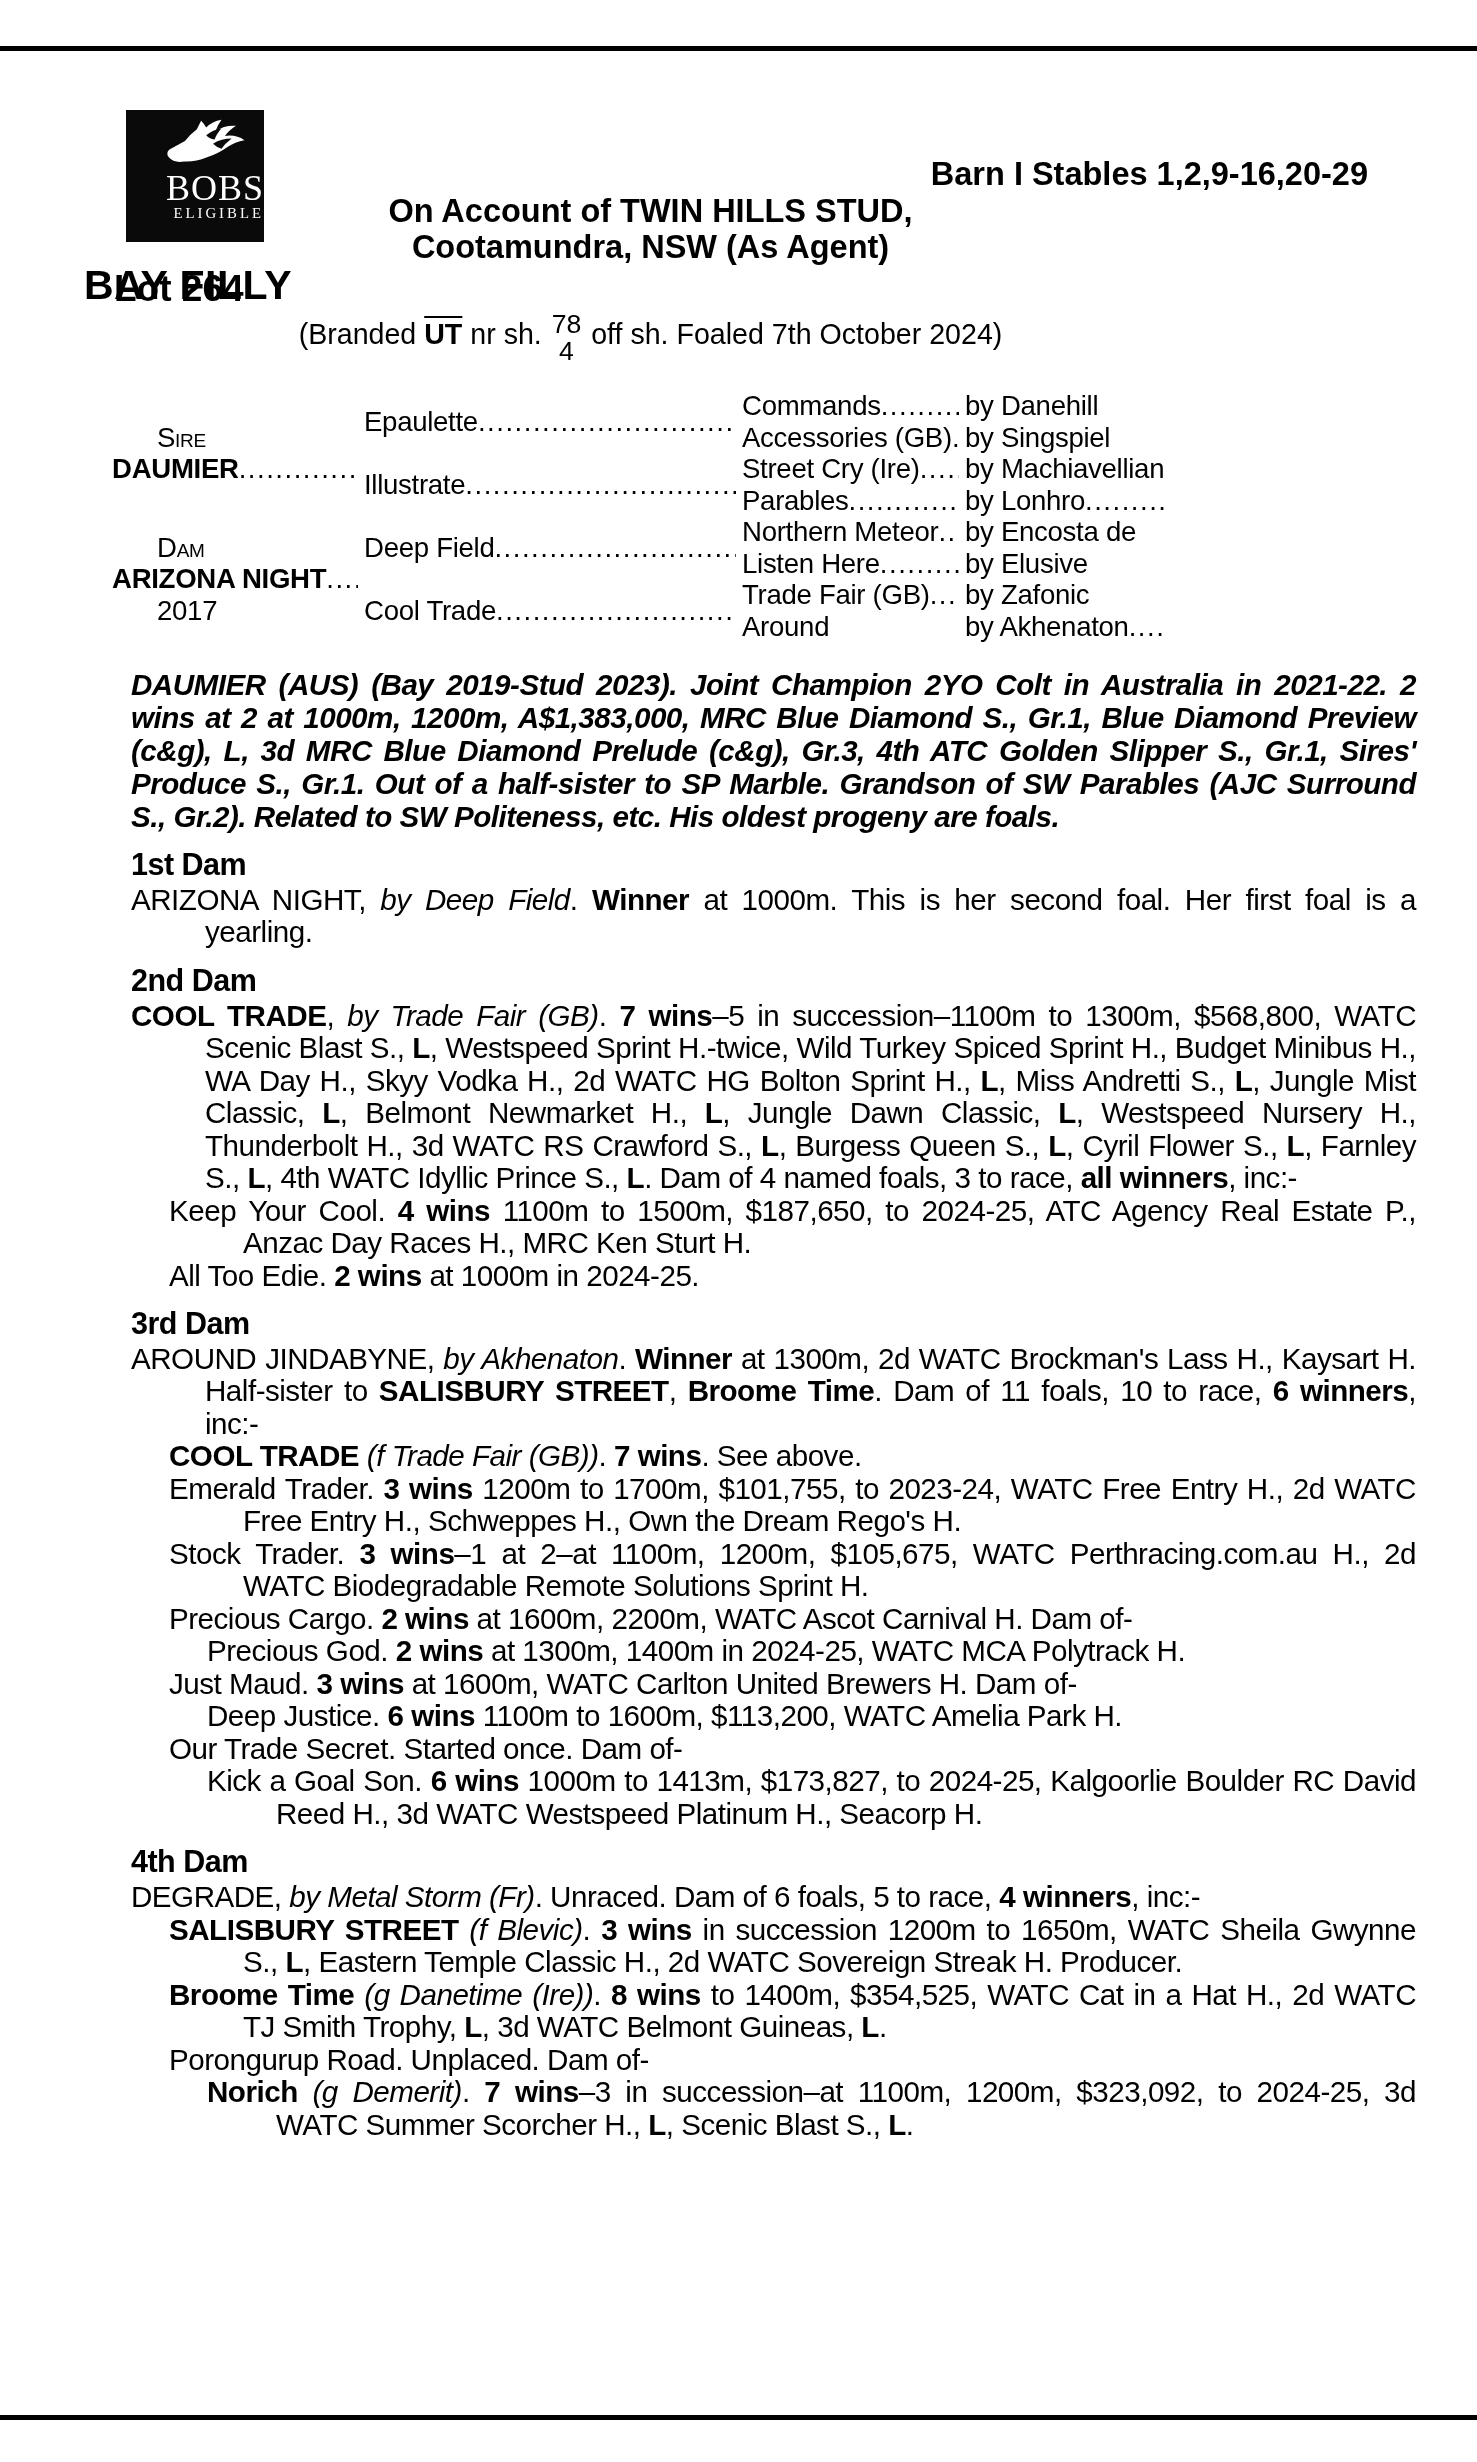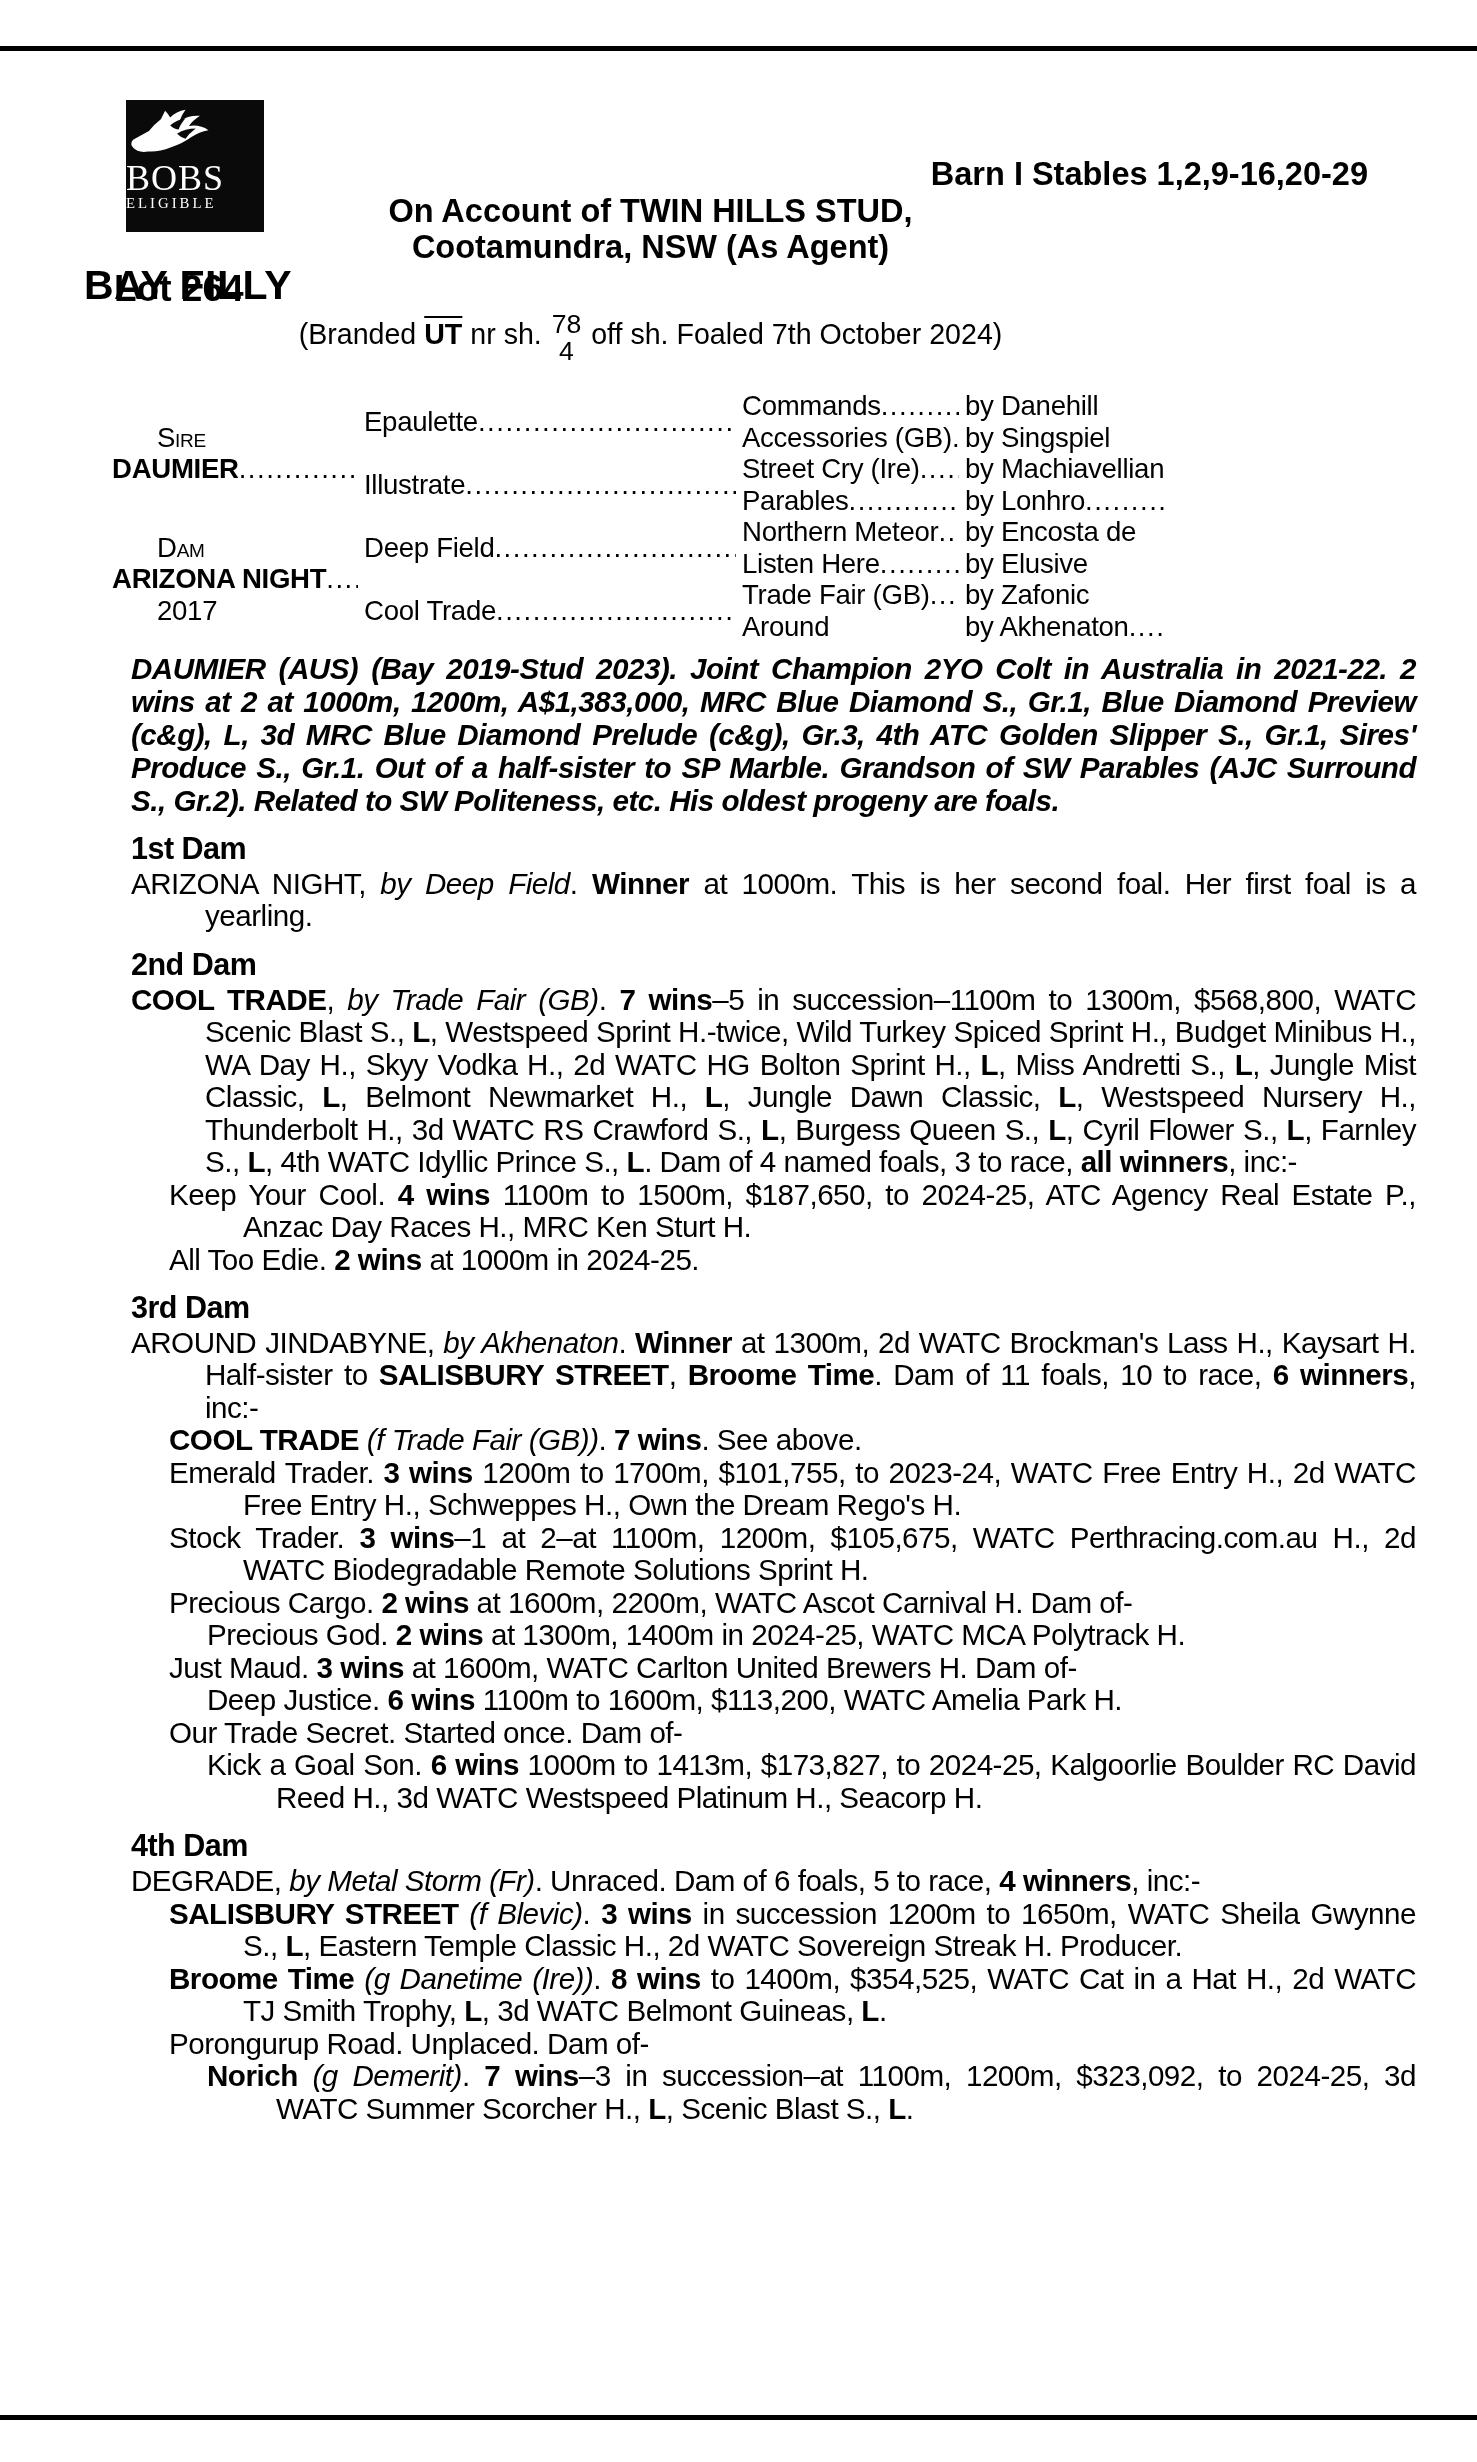--- a/index.html
+++ b/index.html
@@ -3,22 +3,22 @@
 <meta charset="utf-8">
 <style>
   html,body{margin:0;padding:0;background:#fff;}
   .page{position:relative;width:1478px;height:2463px;background:#fff;color:#000;
         font-family:"Liberation Sans",sans-serif;overflow:hidden;}
   .rule{position:absolute;left:0;width:1478px;height:4.9px;background:#000;}
   .rule-top{top:46px;}
   .rule-bottom{top:2415px;}
 
   
-  .logo{position:absolute;left:126px;top:100px;width:138px;height:132px;background:#0a0a0a;
-        display:flex;flex-direction:column;align-items:flex-start;justify-content:flex-start;}
+  .logo{position:absolute;left:126px;top:110px;width:138px;height:132px;background:#0a0a0a;
+        display:flex;flex-direction:column;align-items:flex-end;justify-content:flex-start;}
   .logo svg{margin-top:7.9px;}
   .logo-bobs{font-family:"Liberation Serif",serif;color:#fff;font-size:36px;line-height:35px;letter-spacing:1px;}
   .logo-elig{font-family:"Liberation Serif",serif;color:#fff;font-size:14.8px;line-height:15.8px;letter-spacing:3px;}
 
   
   .barn{position:absolute;top:156px;right:110px;font-weight:bold;font-size:32.5px;white-space:nowrap;}
   .center-head{position:absolute;top:193px;left:84px;width:1133px;text-align:center;}
   .acct{font-weight:bold;font-size:32.5px;line-height:36px;}
   .lot{position:absolute;top:268px;left:114px;font-weight:bold;font-size:37px;}
   .title{position:absolute;top:262px;left:84px;width:1133px;text-align:left;font-weight:bold;font-size:41px;letter-spacing:0.5px;}
@@ -40,21 +40,21 @@
   .pname{font-weight:bold;white-space:nowrap;}
   .nrow{display:flex;align-items:baseline;line-height:31.5px;width:100%;overflow:hidden;}
   .leader{flex:1;overflow:hidden;white-space:nowrap;}
   .leader::after{content:"..........................................................";letter-spacing:1.5px;}
   .g2-1{grid-column:2;grid-row:1/3;}.g2-2{grid-column:2;grid-row:3/5;}
   .g2-3{grid-column:2;grid-row:5/7;}.g2-4{grid-column:2;grid-row:7/9;}
   .ped-cell.mid{align-items:center;}
   .mid .nrow{line-height:31.5px;}
 
   
-  .bodytext{position:absolute;left:131px;top:652px;width:1285px;
+  .bodytext{position:absolute;left:131px;top:668px;width:1285px;
             font-size:29.6px;line-height:32.5px;letter-spacing:-0.5px;text-align:justify;}
   .sirepara{font-weight:bold;font-style:italic;margin:0 5.9px 0 0;line-height:33px;}
   h2.damhead{font-size:30.5px;line-height:33px;margin:14.8px 0 3px 0;text-align:left;font-weight:bold;}
   .bodytext p{margin:0;}
   .d0{padding-left:74px;text-indent:-74px;}
   .d1{padding-left:112px;text-indent:-74px;}
   .d2{padding-left:145px;text-indent:-69px;}
   .b{font-weight:bold;}
   .i{font-style:italic;}
 </style>

